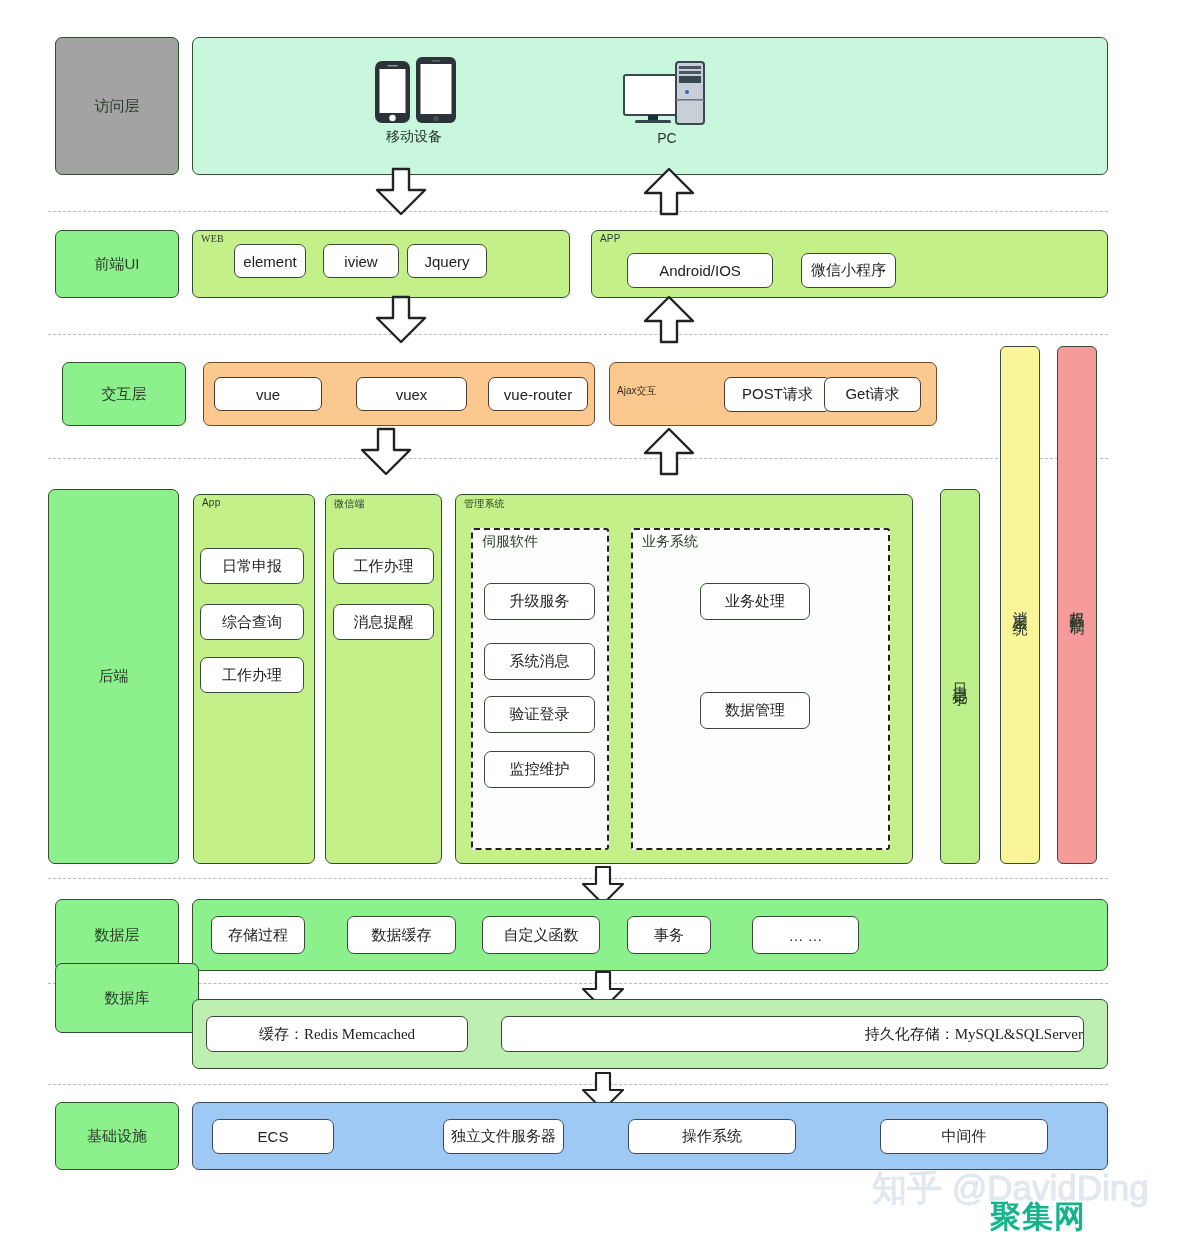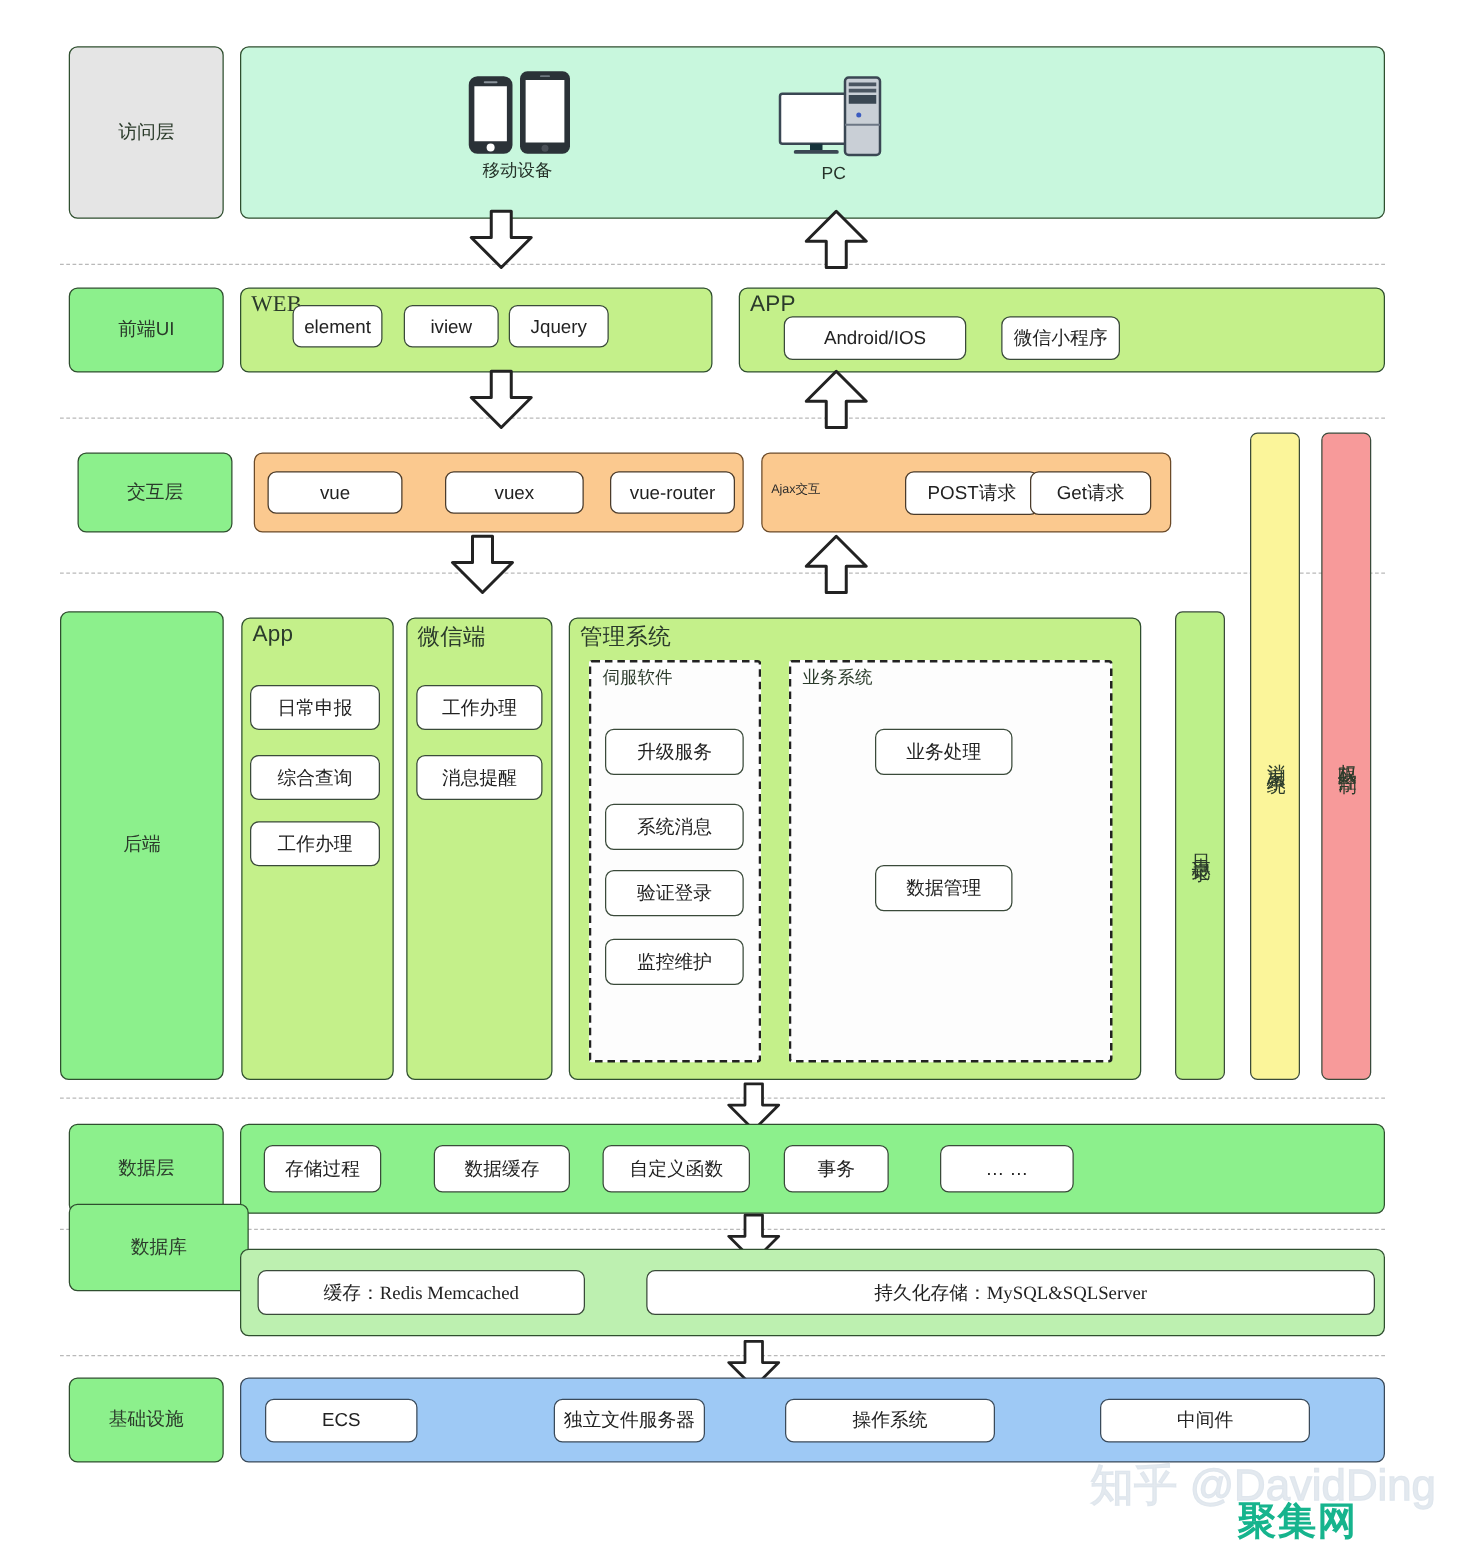--- a/index.html
+++ b/index.html
@@ -15,21 +15,21 @@
     position:absolute;box-sizing:border-box;
     border:1.6px solid #2f4f2f;border-radius:7px;
     display:flex;align-items:center;justify-content:center;
     text-align:center;line-height:1.25;
   }
   .hdrbox{
     position:absolute;box-sizing:border-box;
     border:1.6px solid #2f4f2f;border-radius:7px;
   }
   .hdrbox > .cap{
-    position:absolute;left:8px;top:2px;font-size:18px;color:#2b3b2b;
+    position:absolute;left:8px;top:2px;font-size:10px;color:#2b3b2b;
     letter-spacing:.2px;white-space:nowrap;
   }
   .chip{
     position:absolute;box-sizing:border-box;background:#fff;
     border:1.7px solid #3a4a3a;border-radius:7px;
     display:flex;align-items:center;justify-content:center;
     font-size:15px;color:#222;text-align:center;white-space:nowrap;
   }
   .layerlabel{
     font-size:15px;color:#2b3b2b;
@@ -80,21 +80,21 @@
 
 <div class="canvas">
 
   <div class="divider" style="top:211px;"></div>
   <div class="divider" style="top:334px;"></div>
   <div class="divider" style="top:458px;"></div>
   <div class="divider" style="top:878px;"></div>
   <div class="divider" style="top:983px;"></div>
   <div class="divider" style="top:1084px;"></div>
 
-  <div class="box layerlabel" style="left:55px;top:37px;width:124px;height:138px;background:#e5e5e5;">
+  <div class="box layerlabel" style="left:55px;top:37px;width:124px;height:138px;background:#a3a3a3;">
     <span>访问层</span>
   </div>
 
   <div class="hdrbox" style="left:192px;top:37px;width:916px;height:138px;background:#c8f7dd;"></div>
 
   <div class="icon-wrap" style="left:370px;top:55px;">
     <svg width="88" height="70" viewBox="0 0 88 70">
       <rect x="5" y="6" width="35" height="62" rx="7" fill="#2b3238"></rect>
       <rect x="9.5" y="14" width="26" height="44" fill="#ffffff"></rect>
       <circle cx="22.5" cy="63" r="3.2" fill="#ffffff"></circle>
@@ -306,21 +306,21 @@
     </svg>
   </div>
 
   <div class="box layerlabel" style="left:55px;top:963px;width:144px;height:70px;background:#8cf08c;">
     <span>数据库</span>
   </div>
   <div class="hdrbox" style="left:192px;top:999px;width:916px;height:70px;background:#bdf0b0;"></div>
   <div class="chip serif" style="left:206px;top:1016px;width:262px;height:36px;">
     <span>缓存：Redis  Memcached</span>
   </div>
-  <div class="chip serif" style="left:517px;top:1016px;width:583px;height:36px;">
+  <div class="chip serif" style="left:501px;top:1016px;width:583px;height:36px;justify-content:flex-end;">
     <span>持久化存储：MySQL&amp;SQLServer</span>
   </div>
 
   <div class="arrow" style="left:578px;top:1072px;">
     <svg width="50" height="40" viewBox="0 0 50 40">
       <polygon points="18,1 32,1 32,18 45,18 25,38 5,18 18,18" fill="#ffffff" stroke="#222" stroke-width="2.2" stroke-linejoin="round"></polygon>
     </svg>
   </div>
 
   <div class="box layerlabel" style="left:55px;top:1102px;width:124px;height:68px;background:#8cf08c;">

